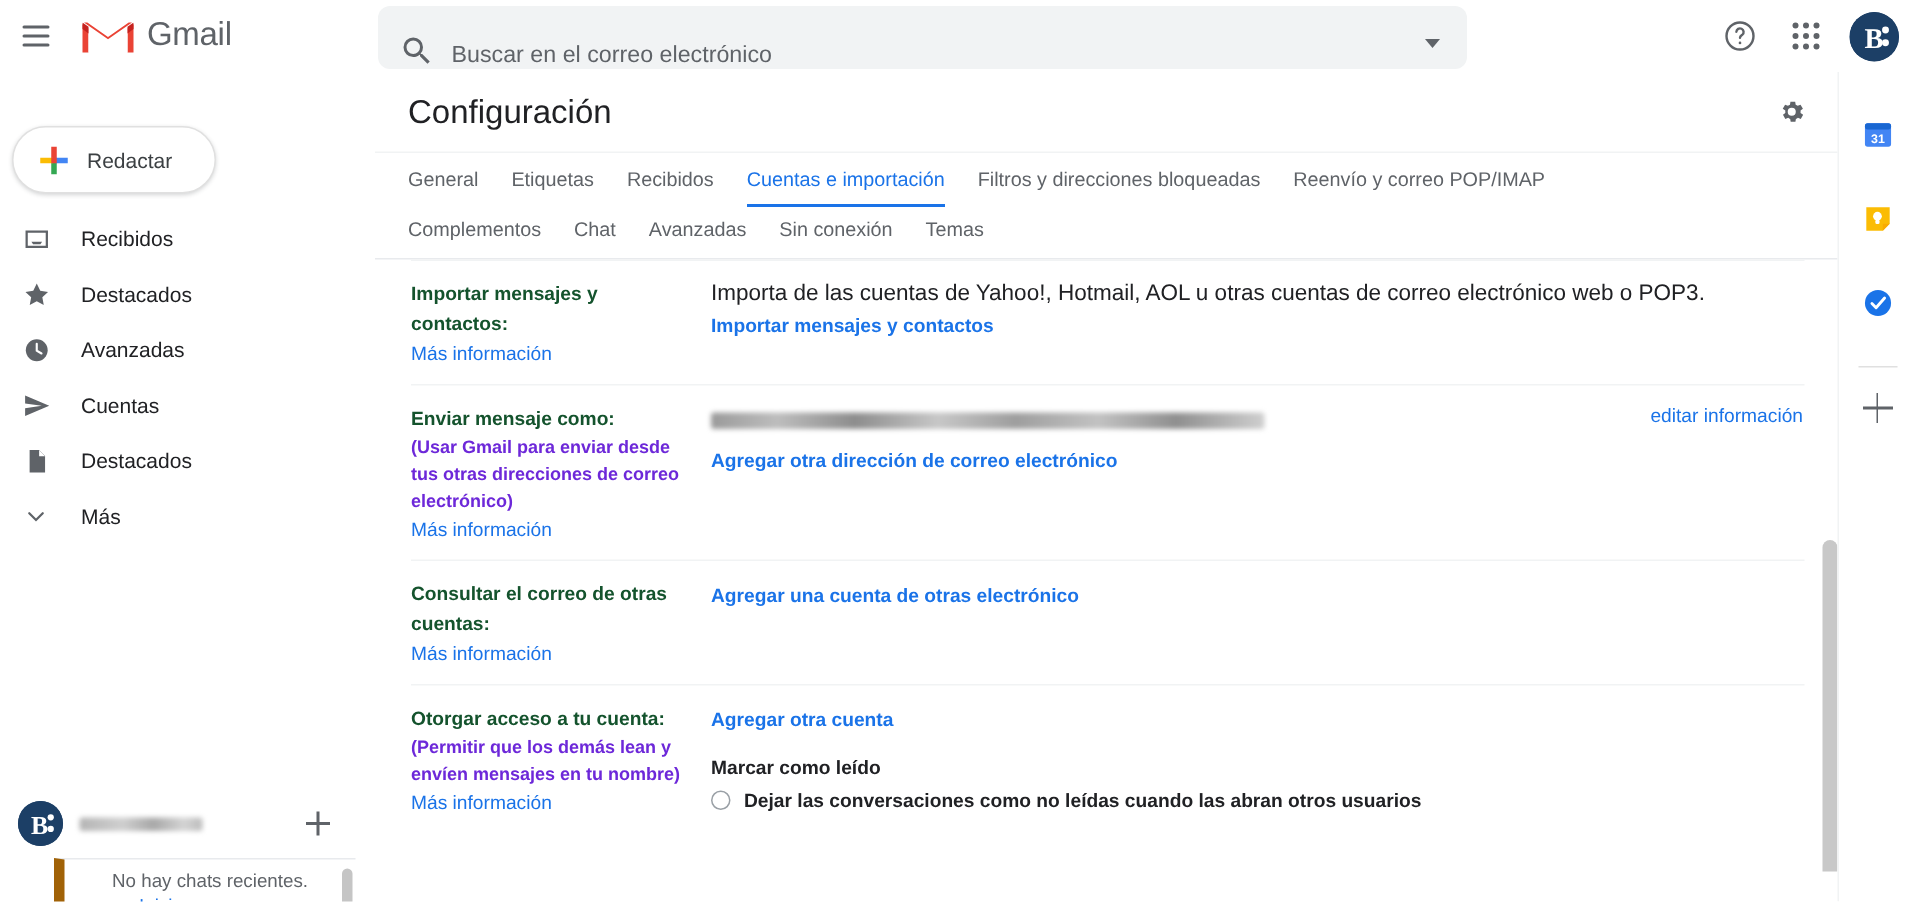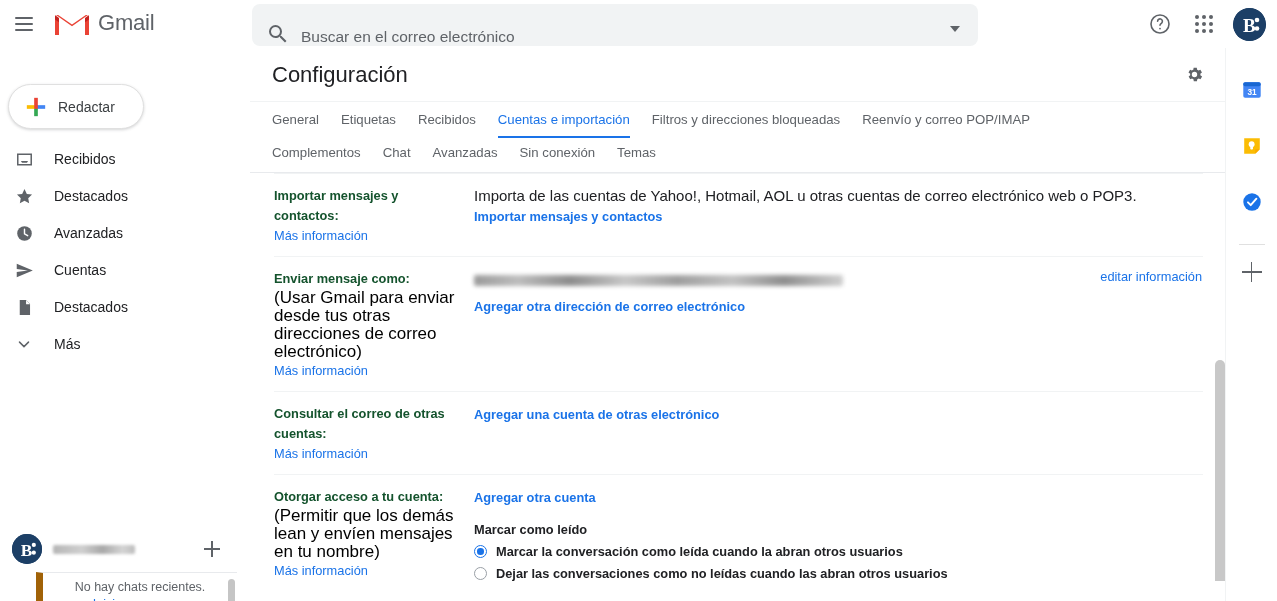--- a/index.html
+++ b/index.html
@@ -145,21 +145,21 @@
     position: relative; margin: 0 0 0 0; padding: 0 0 0 0;
     height: 408px; overflow: hidden;
   }
   .content-inner { padding: 0 24px 0 24px; }
 
   .divider { height: 1px; background: #f1f3f4; }
 
   .srow { display: flex; padding: 12px 0 10px 0; }
   .slabel { width: 200px; flex: none; padding-right: 8px; }
   .slabel-title { font-size: 12.8px; font-weight: bold; color: #14532d; line-height: 20px; }
-  .slabel-sub { font-size: 17px; color: #000000; line-height: 18px; }
+  .slabel-sub { font-size: 12px; color: #6d28d9; line-height: 18px; font-weight: bold; }
   .slink { font-size: 12.8px; color: #1a73e8; cursor: pointer; line-height: 20px; display:inline-block; }
   .scontent { flex: 1; position: relative; }
   .sdesc { font-size: 15px; color: #202124; line-height: 20px; }
   .sblue { font-size: 12.8px; color: #1a73e8; font-weight: bold; cursor: pointer; line-height: 21px; display: inline-block; }
 
   .email-blur {
     width: 369px; height: 11px; margin-top: 6px; border-radius: 2px;
     background: linear-gradient(90deg,#9a9a9a 0%, #bdbdbd 12%, #8d8d8d 26%, #c7c7c7 41%,
                 #9e9e9e 55%, #c2c2c2 70%, #8f8f8f 84%, #cfcfcf 100%);
     filter: blur(1.9px);
@@ -441,24 +441,20 @@
         <div class="srow">
           <div class="slabel">
             <div class="slabel-title">Otorgar acceso a tu cuenta:</div>
             <div class="slabel-sub">(Permitir que los demás lean y envíen mensajes en tu nombre)</div>
             <div class="slink">Más información</div>
           </div>
           <div class="scontent">
             <div class="sblue">Agregar otra cuenta</div>
             <div class="radio-title" style="margin-top:14px">Marcar como leído</div>
 
-            <div class="radio-line">
-              <span class="radio on"></span>
-              <span class="radio-label">Marcar la conversación como leída cuando la abran otros usuarios</span>
-            </div>
 
             <div class="radio-line">
               <span class="radio"></span>
               <span class="radio-label">Dejar las conversaciones como no leídas cuando las abran otros usuarios</span>
             </div>
           </div>
         </div>
 
       </div>
 

